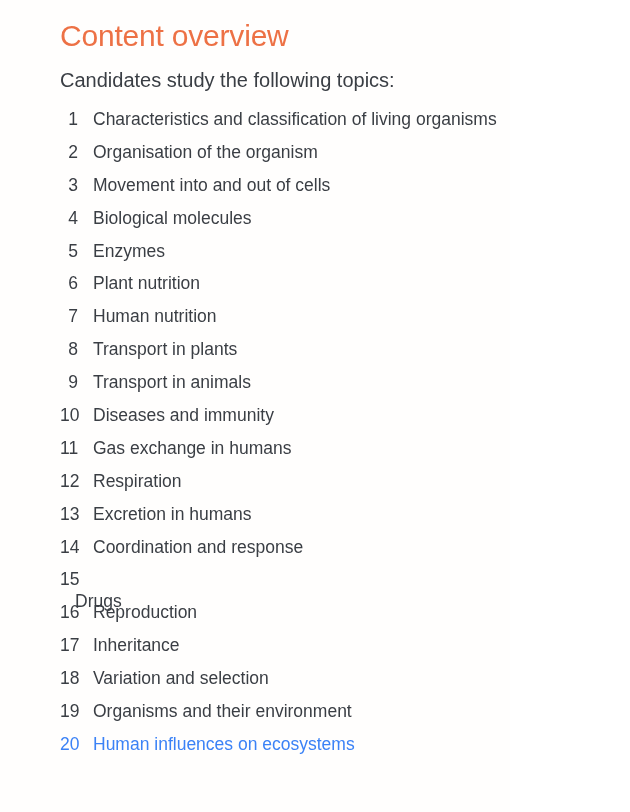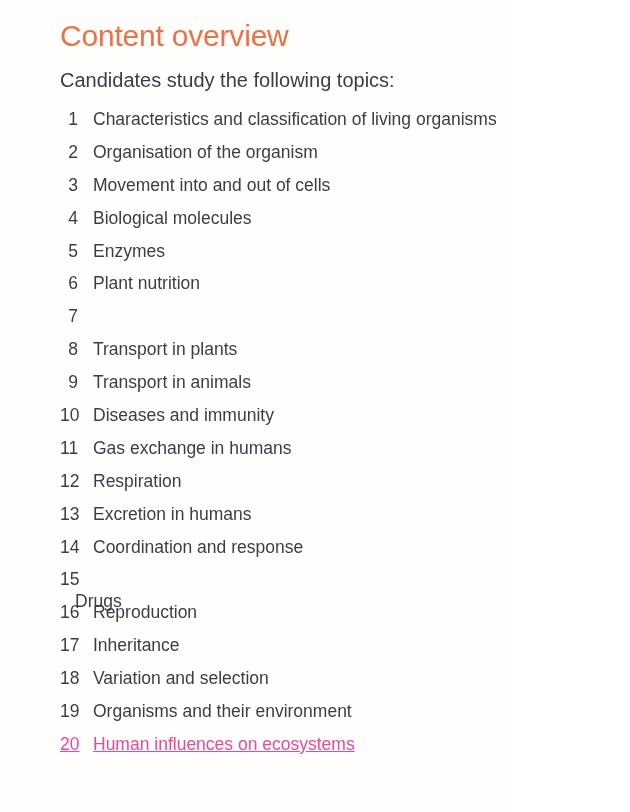--- a/index.html
+++ b/index.html
@@ -83,20 +83,21 @@
       <li class="topic-row" style="color: rgb(58, 62, 68);">
         <span class="topic-num">5</span>
         <span class="topic-label">Enzymes</span>
       </li>
       <li class="topic-row" style="color: rgb(58, 62, 68);">
         <span class="topic-num">6</span>
         <span class="topic-label">Plant nutrition</span>
       </li>
       <li class="topic-row" style="color: rgb(58, 62, 68);">
         <span class="topic-num">7</span>
+        <span class="topic-label">Human nutrition</span>
       </li>
       <li class="topic-row" style="color: rgb(58, 62, 68);">
         <span class="topic-num">8</span>
         <span class="topic-label">Transport in plants</span>
       </li>
       <li class="topic-row" style="color: rgb(58, 62, 68);">
         <span class="topic-num">9</span>
         <span class="topic-label">Transport in animals</span>
       </li>
       <li class="topic-row" style="color: rgb(58, 62, 68);">
@@ -132,18 +133,18 @@
         <span class="topic-label">Inheritance</span>
       </li>
       <li class="topic-row" style="color: rgb(58, 62, 68);">
         <span class="topic-num">18</span>
         <span class="topic-label">Variation and selection</span>
       </li>
       <li class="topic-row" style="color: rgb(58, 62, 68);">
         <span class="topic-num">19</span>
         <span class="topic-label">Organisms and their environment</span>
       </li>
-      <li class="topic-row" style="color: #ec4899; text-decoration: underline;">
+      <li class="topic-row" style="color: #3b82f6;">
         <span class="topic-num">20</span>
         <span class="topic-label">Human influences on ecosystems</span>
       </li>
     </ol>
 </div>
 
 </body></html>

